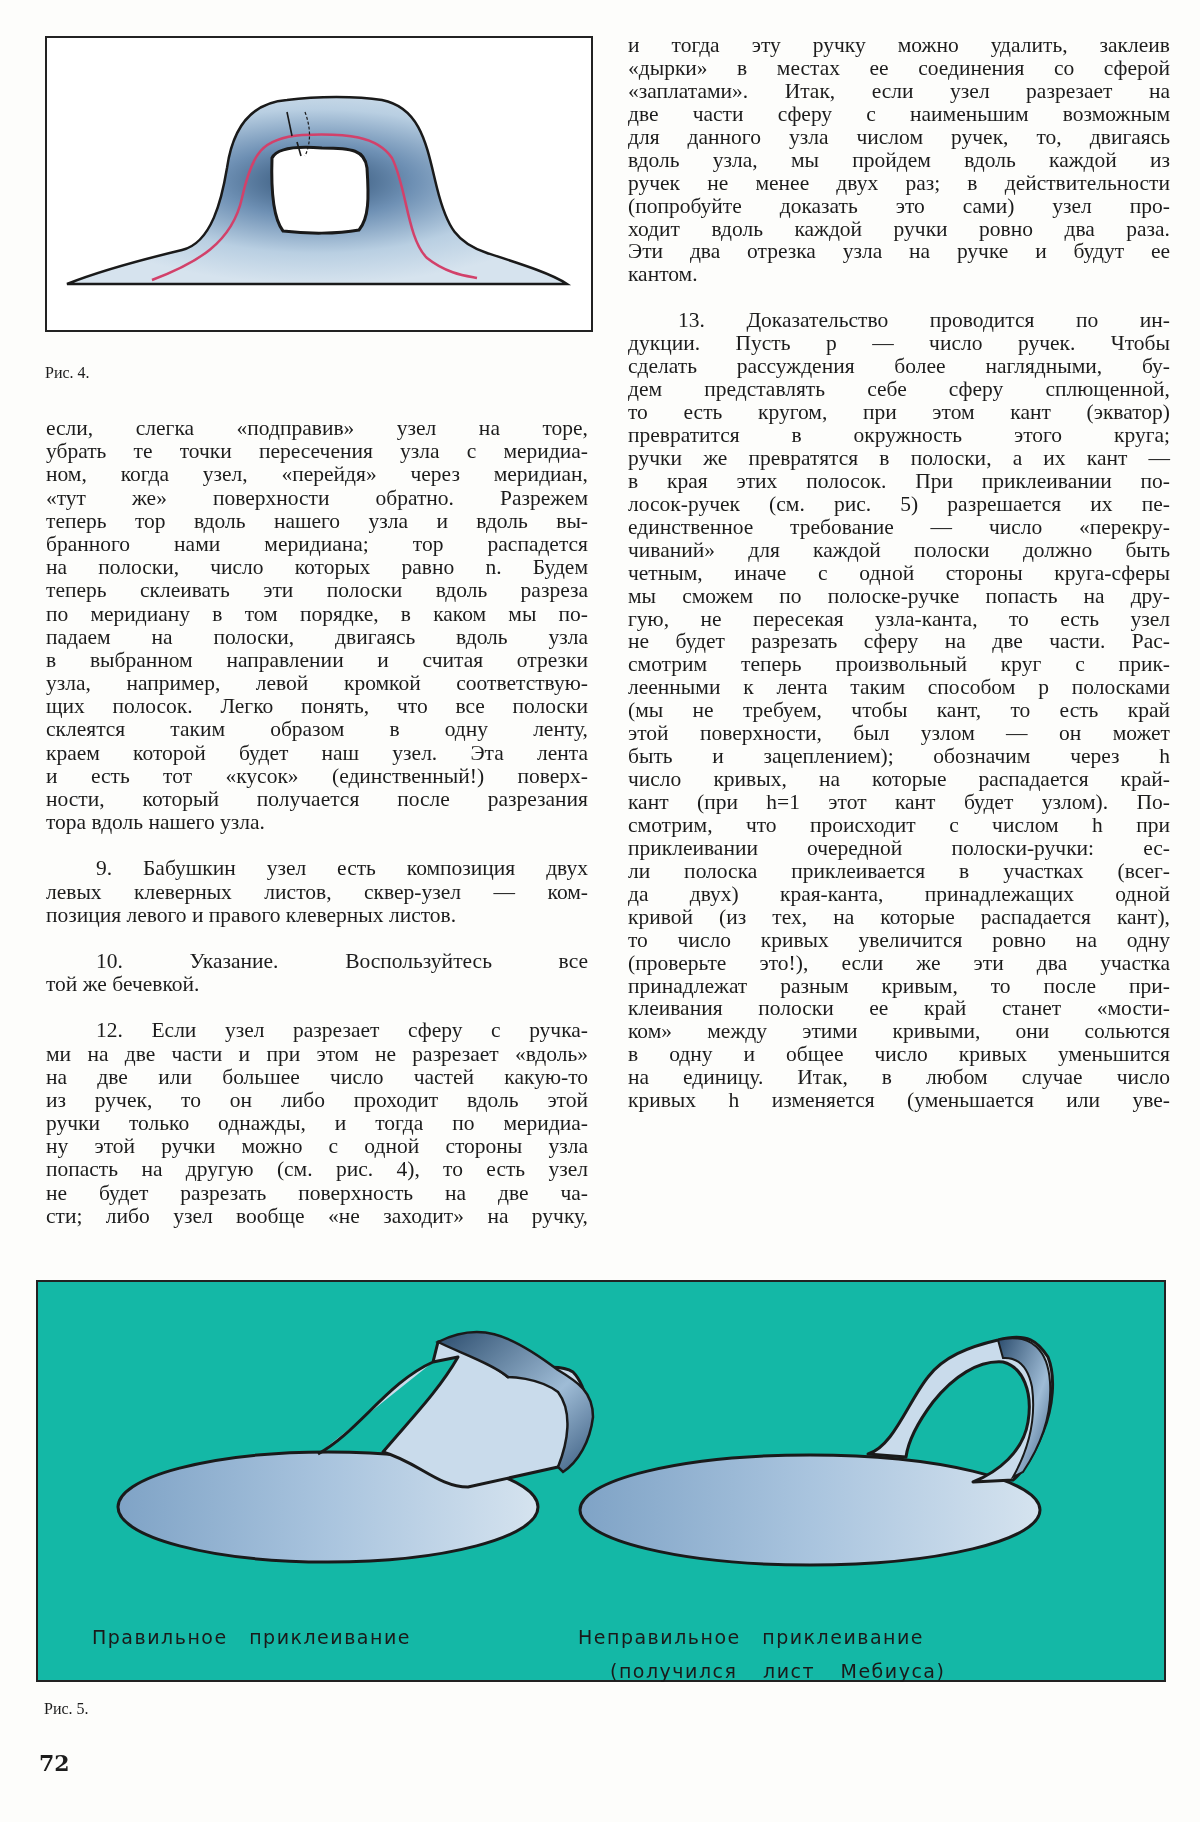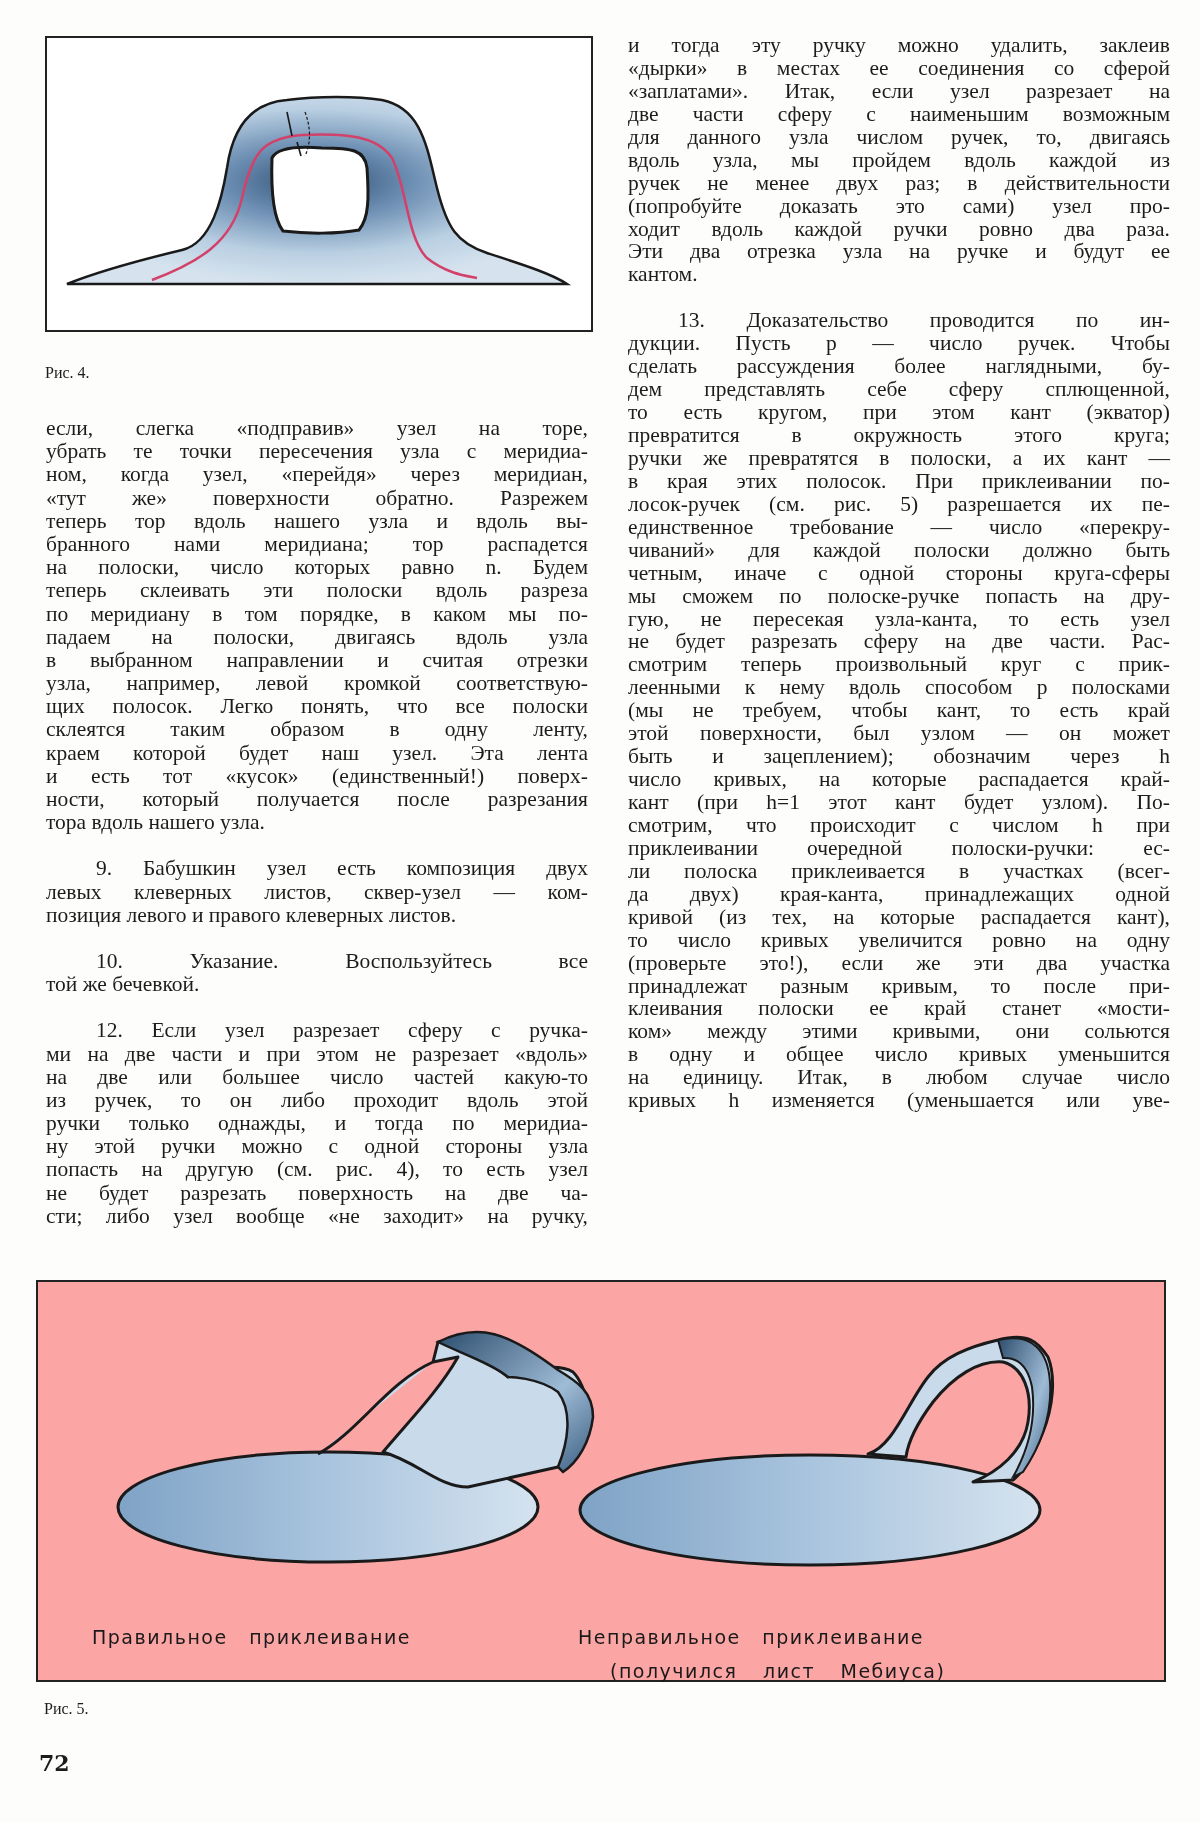--- a/index.html
+++ b/index.html
@@ -11,21 +11,21 @@
   .caption { position: absolute; font-size: 16px; }
   .col { position: absolute; font-size: 21.5px; }
   .line { height: 23.2px; line-height: 23.2px; white-space: nowrap; text-align: justify;
           text-align-last: justify; }
   .line.last { text-align-last: left; }
   .line.indent { padding-left: 50px; margin-top: 23px; }
   .col-left { left: 46px; top: 417px; width: 542px; }
   .col-right { left: 628px; top: 34px; width: 542px; }
   .col-right .line { height: 22.95px; line-height: 22.95px; }
   .fig5-frame { position: absolute; left: 36px; top: 1280px; width: 1130px; height: 402px;
-                border: 2px solid #222; box-sizing: border-box; background: #fca5a5; }
+                border: 2px solid #222; box-sizing: border-box; background: #14b8a6; }
   .fig5-frame svg { position: absolute; left: 0; top: 0; }
   .fig5-label { position: absolute; font-family: "DejaVu Sans", "Liberation Sans", sans-serif;
                 font-size: 19px; letter-spacing: 1.5px; color: #1a1a1a; word-spacing: 14px; }
   .page-number { position: absolute; left: 39px; top: 1750px; font-size: 22px; font-weight: bold;
                  font-family: "DejaVu Serif", serif; }
 </style>
 </head>
 <body>
 
 <div class="fig4-frame">
@@ -104,21 +104,21 @@
     <div class="line">ручки же превратятся в полоски, а их кант —</div>
     <div class="line">в края этих полосок. При приклеивании по-</div>
     <div class="line">лосок-ручек (см. рис. 5) разрешается их пе-</div>
     <div class="line">единственное требование — число «перекру-</div>
     <div class="line">чиваний» для каждой полоски должно быть</div>
     <div class="line">четным, иначе с одной стороны круга-сферы</div>
     <div class="line">мы сможем по полоске-ручке попасть на дру-</div>
     <div class="line">гую, не пересекая узла-канта, то есть узел</div>
     <div class="line">не будет разрезать сферу на две части. Рас-</div>
     <div class="line">смотрим теперь произвольный круг с прик-</div>
-    <div class="line">леенными к нему вдоль способом p полосками</div>
+    <div class="line">леенными к лента таким способом p полосками</div>
     <div class="line">(мы не требуем, чтобы кант, то есть край</div>
     <div class="line">этой поверхности, был узлом — он может</div>
     <div class="line">быть и зацеплением); обозначим через h</div>
     <div class="line">число кривых, на которые распадается край-</div>
     <div class="line">кант (при h=1 этот кант будет узлом). По-</div>
     <div class="line">смотрим, что происходит с числом h при</div>
     <div class="line">приклеивании очередной полоски-ручки: ес-</div>
     <div class="line">ли полоска приклеивается в участках (всег-</div>
     <div class="line">да двух) края-канта, принадлежащих одной</div>
     <div class="line">кривой (из тех, на которые распадается кант),</div>

